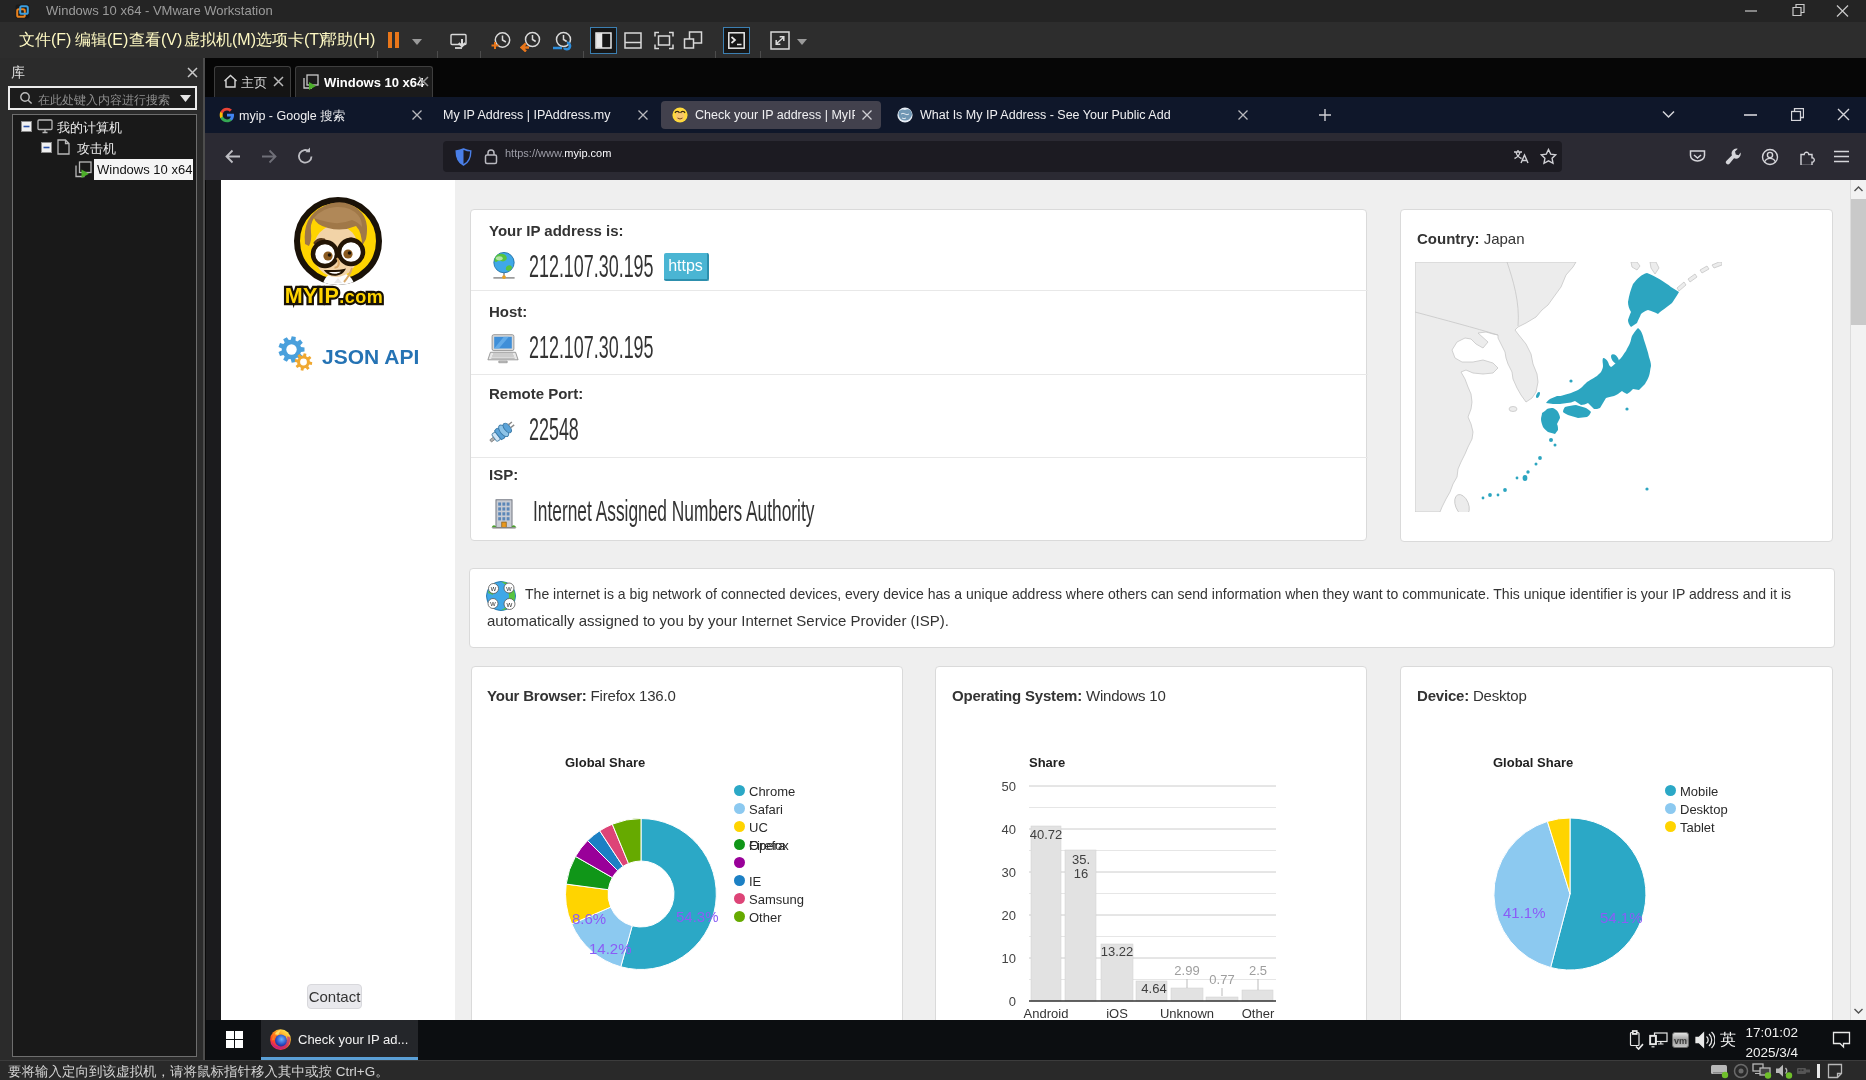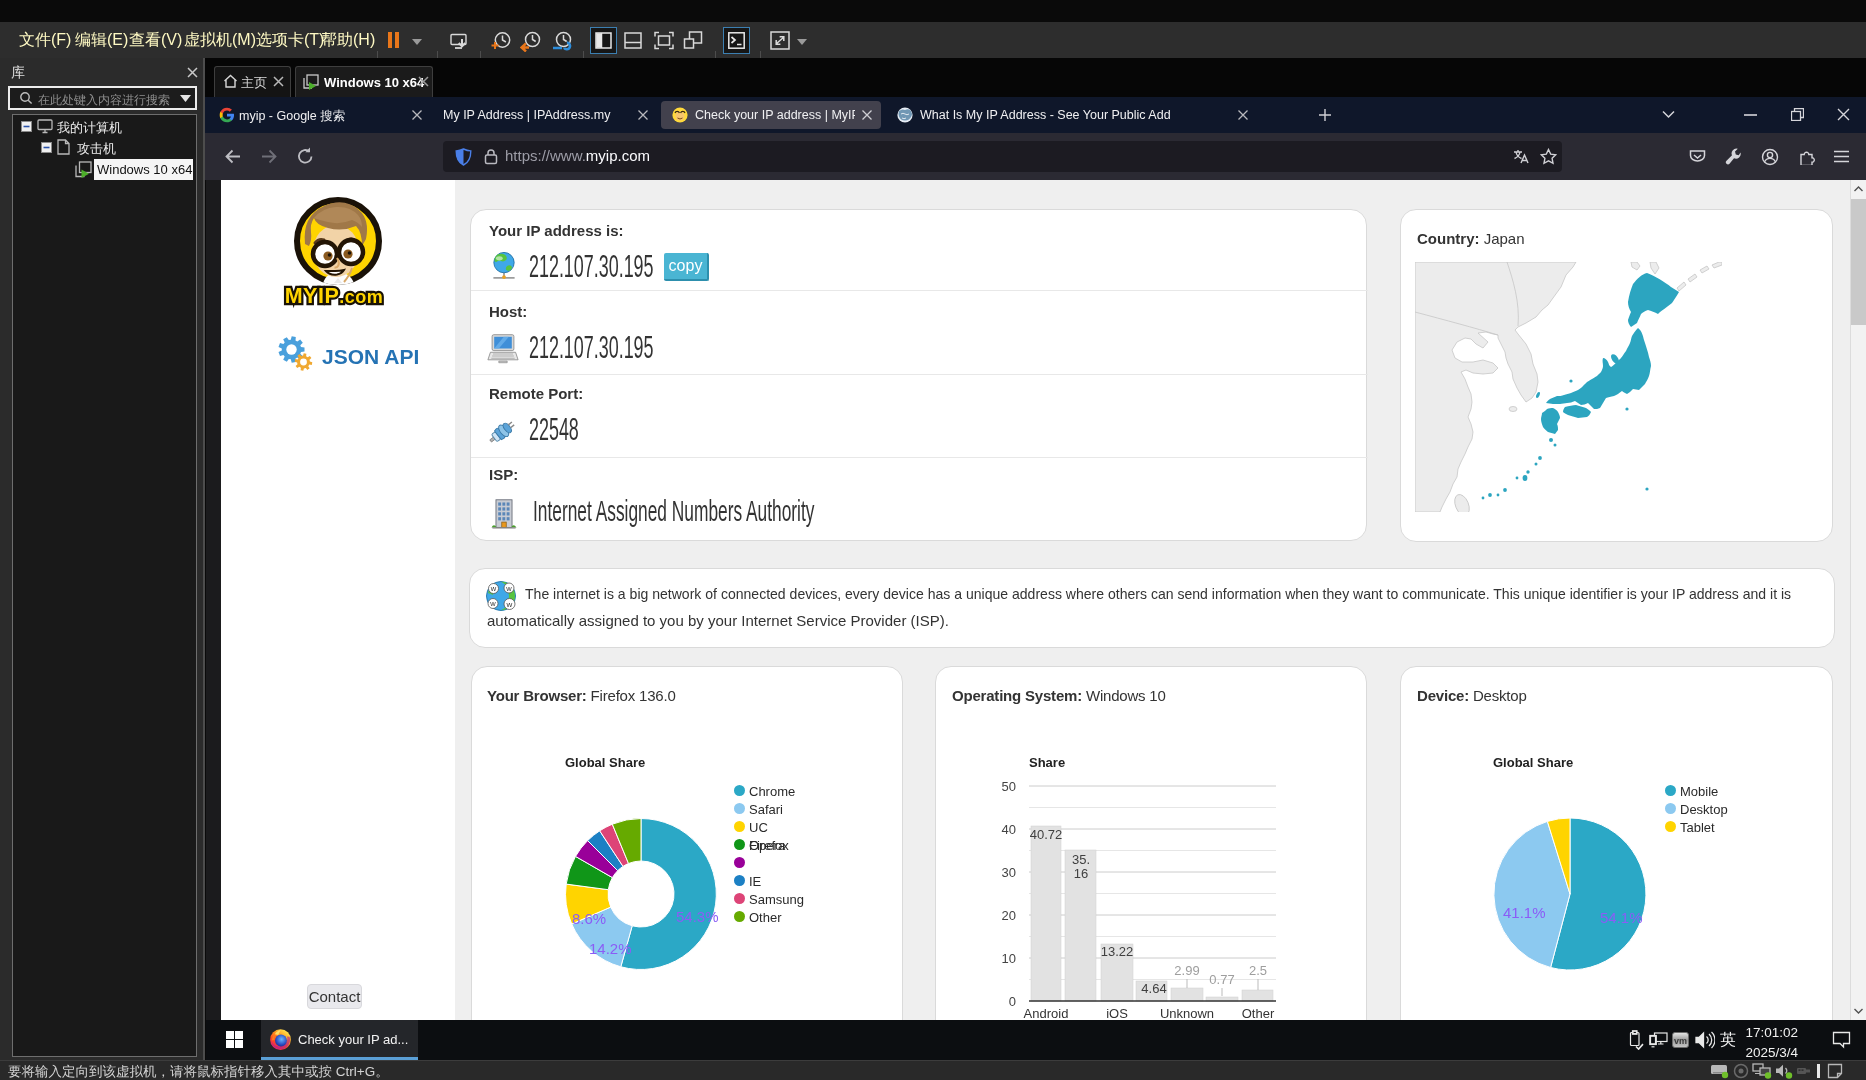--- a/index.html
+++ b/index.html
@@ -16,33 +16,46 @@
 .vmtab { position:absolute; top:8px; height:31px; background:#141414; border:1px solid #3e3e3e; border-bottom:none; border-radius:3px 3px 0 0; color:#d6d6d6; font-size:13px; }
 
 #sidebar { left:0; top:58px; width:203px; height:1002px; background:#2b2b2b; }
 #sidebarline { left:203px; top:58px; width:2px; height:1002px; background:#4d4d4d; }
 #treepanel { position:absolute; left:12px; top:56px; width:185px; height:943px; background:#191919; border:1px solid #6e6e6e; }
 
 #fxtabbar { left:205px; top:97px; width:1661px; height:36px; background:#0f172a; color:#f0f0f2; font-size:12.5px; }
 #fxnav { left:205px; top:133px; width:1661px; height:47px; background:#2b2a33; }
 #urlbar { position:absolute; left:238px; top:8px; width:1119px; height:31px; background:#1c1b22; border-radius:4px; }
 #content { left:206px; top:180px; width:1660px; height:840px; background:#efefef; overflow:hidden; }
-.card { position:absolute; background:#fff; border:1px solid #dadada; border-radius:16px; }
+.card { position:absolute; background:#fff; border:1px solid #dadada; border-radius:4px; }
 .b { font-weight:bold; }
 #taskbar { left:206px; top:1020px; width:1660px; height:40px; background:#0c0e11; }
 #statusbar { left:0; top:1060px; width:1866px; height:20px; background:#292929; border-top:1px solid #3c3c3c; }
 .bigval { font-size:31px; color:#333; line-height:1.1; transform:scaleX(0.578); transform-origin:0 0; white-space:nowrap; }
 .legdot { position:absolute; width:11px; height:11px; border-radius:50%; }
 .legtxt { position:absolute; font-size:13px; color:#2a2a2a; line-height:13px; }
 .wht { color:#8b5cf6; font-size:15px; position:absolute;margin-top:16px; }
 .ic { position:absolute; }
 </style>
 </head>
 <body>
 <div id="stage">
+  <div class="abs" id="titlebar">
+    <svg class="ic" style="left:15px;top:4px" width="15" height="15" viewBox="0 0 15 15">
+      <rect x="0.5" y="0.5" width="14" height="14" rx="2" fill="#1a1a1a"></rect>
+      <rect x="2.2" y="5.2" width="7.6" height="7.6" rx="1.6" fill="none" stroke="#e8821e" stroke-width="2"></rect>
+      <rect x="5.2" y="2.2" width="7.6" height="7.6" rx="1.6" fill="none" stroke="#3b9fe0" stroke-width="2"></rect>
+    </svg>
+    <div class="abs" style="left:46px;top:3px">Windows 10 x64 - VMware Workstation</div>
+    <svg class="ic" style="left:1740px;top:0" width="126" height="22" viewBox="0 0 126 22" stroke="#c9c9c9" stroke-width="1.2" fill="none">
+      <path d="M5,11 h12"></path>
+      <path d="M53,7.5 h8 v8 h-8 z M56,7.5 v-3 h8 v8 h-3"></path>
+      <path d="M97,5.5 l11,11 M108,5.5 l-11,11"></path>
+    </svg>
+  </div>
   <div class="abs" id="menubar">
     <div class="menuitem" style="left:19px">文件(F)</div>
     <div class="menuitem" style="left:75px">编辑(E)</div>
     <div class="menuitem" style="left:129px">查看(V)</div>
     <div class="menuitem" style="left:184px">虚拟机(M)</div>
     <div class="menuitem" style="left:256px">选项卡(T)</div>
     <div class="menuitem" style="left:321px">帮助(H)</div>
     <div class="tsep" style="left:377px"></div>
     <div class="abs" style="left:388px;top:10px;width:4px;height:16px;background:#e8761a"></div>
     <div class="abs" style="left:395px;top:10px;width:4px;height:16px;background:#e8761a"></div>
@@ -235,21 +248,21 @@
       </svg>
     <div id="urlbar">
       <svg class="ic" style="left:12px;top:7px" width="17" height="18" viewBox="0 0 17 18">
         <path d="M8.5,1 C6,2.2 3.5,2.8 1.2,2.9 c0,6.5 1.6,11.3 7.3,14.1 c5.7,-2.8 7.3,-7.6 7.3,-14.1 C13.5,2.8 11,2.2 8.5,1 z" fill="none" stroke="#4a7fe8" stroke-width="1.4"></path>
         <path d="M8.5,1 C6,2.2 3.5,2.8 1.2,2.9 c0,6.5 1.6,11.3 7.3,14.1 z" fill="#4a7fe8"></path>
       </svg>
       <svg class="ic" style="left:41px;top:7px" width="14" height="17" viewBox="0 0 14 17" fill="none" stroke="#b9b9c0" stroke-width="1.5">
           <rect x="1.5" y="7" width="11" height="8.5" rx="1.5"></rect>
           <path d="M4,7 V5 a3,3 0 0 1 6,0 v2"></path>
         </svg>
-      <div class="abs" style="left:62px;top:6px;font-size:15px;color:#9d9da7">https://www.<span style="color:#fbfbfe">myip.com</span></div>
+      <div class="abs" style="left:62px;top:6px;font-size:11px;color:#9d9da7">https://www.<span style="color:#fbfbfe">myip.com</span></div>
       <svg class="ic" style="left:1069px;top:7px" width="17" height="17" viewBox="0 0 17 17" fill="none" stroke="#d0d0d5" stroke-width="1.4">
         <path d="M2,4 h8 M6,2 v2 M4,4 c0.5,3 3,5.5 5.5,6.5 M8,4 c-0.5,3 -3,5.5 -5.5,6.5"></path>
         <path d="M9,15 l3.5,-8 3.5,8 M10.2,12.5 h4.6"></path>
       </svg>
       <svg class="ic" style="left:1097px;top:7px" width="17" height="17" viewBox="0 0 17 17" fill="none" stroke="#d0d0d5" stroke-width="1.4">
           <path d="M8.5,1.5 l2.2,4.6 5,0.7 -3.6,3.5 0.9,5 -4.5,-2.4 -4.5,2.4 0.9,-5 -3.6,-3.5 5,-0.7 z"></path>
         </svg>
     </div>
     <svg class="ic" style="left:1484px;top:16px" width="17" height="16" viewBox="0 0 17 16" fill="none" stroke="#d5d5da" stroke-width="1.5">
         <path d="M1.5,2 h14 v4.5 a7,5.5 0 0 1 -14,0 z"></path>
@@ -318,21 +331,21 @@
       <svg class="ic" style="left:19px;top:40px" width="28" height="32" viewBox="0 0 33 34">
         <path d="M4,31 h25" stroke="#9a9a9a" stroke-width="2"></path>
           <path d="M16.5,25 v5" stroke="#9a9a9a" stroke-width="2"></path>
           <circle cx="16.5" cy="30" r="2.2" fill="#e8a020"></circle>
         <circle cx="16.5" cy="13" r="12" fill="#3fa8e8" stroke="#1a6aa0" stroke-width="1"></circle>
         <path d="M9,3.5 q5,-2 9,0.5 q3,3 1,6 q-3,2.5 -6,1 q-4,-1 -6,1.5 q-2.5,-1 -1.5,-4 q1,-3.5 3.5,-5 z" fill="#57c43f"></path>
         <path d="M20,17 q3.5,-2 5.5,0.5 q1,2.5 -1.5,4.5 q-3,1.5 -5,-0.5 q-1,-2.5 1,-4.5 z" fill="#57c43f"></path>
         <ellipse cx="11" cy="8" rx="4" ry="2.5" fill="#ffffff" opacity="0.55"></ellipse>
       </svg>
       <div class="abs bigval" style="left:58px;top:40px">212.107.30.195</div>
-      <div class="abs" style="left:193px;top:43px;width:45px;height:28px;background:#4ab5d3;border-right:2px solid #2d8fad;border-bottom:2px solid #2d8fad;border-radius:2px;color:#fff;font-size:16px;text-align:center;line-height:26px">copy</div>
+      <div class="abs" style="left:193px;top:43px;width:45px;height:28px;background:#4ab5d3;border-right:2px solid #2d8fad;border-bottom:2px solid #2d8fad;border-radius:2px;color:#fff;font-size:16px;text-align:center;line-height:26px">https</div>
       <div class="abs" style="left:0;top:80px;width:897px;height:1px;background:#e8e8e8"></div>
       <div class="abs b" style="left:18px;top:93px;font-size:15px;color:#333">Host:</div>
       <svg class="ic" style="left:16px;top:123px" width="32" height="31" viewBox="0 0 38 37">
         <rect x="6" y="2" width="26" height="19" rx="2" fill="#d8d8d8" stroke="#8a8a8a"></rect>
         <rect x="8.5" y="4.5" width="21" height="14" fill="#3f8fd8"></rect>
         <path d="M8.5,18.5 L20,4.5 h6 L14,18.5 z" fill="#6db2ec" opacity="0.8"></path>
         <path d="M4,23 h30 l3,9 h-36 z" fill="#e8e8e8" stroke="#8a8a8a"></path>
         <path d="M7,25 h24 M6,27.5 h26 M5,30 h28" stroke="#b0b0b0" stroke-width="1.2"></path>
         <path d="M14,33.5 h10 v2 h-10 z" fill="#c8c8c8" stroke="#8a8a8a" stroke-width="0.8"></path>
       </svg>

